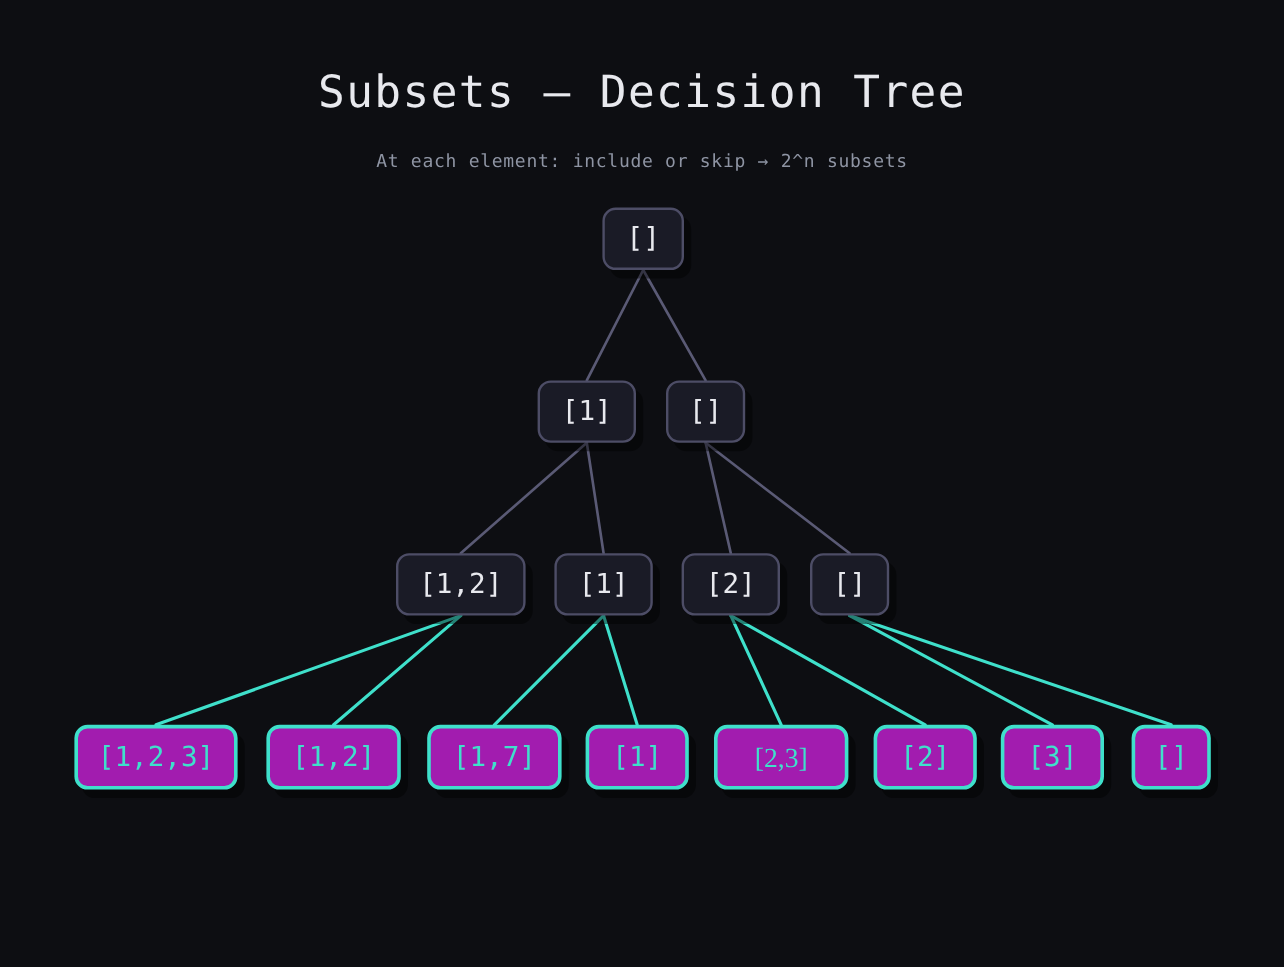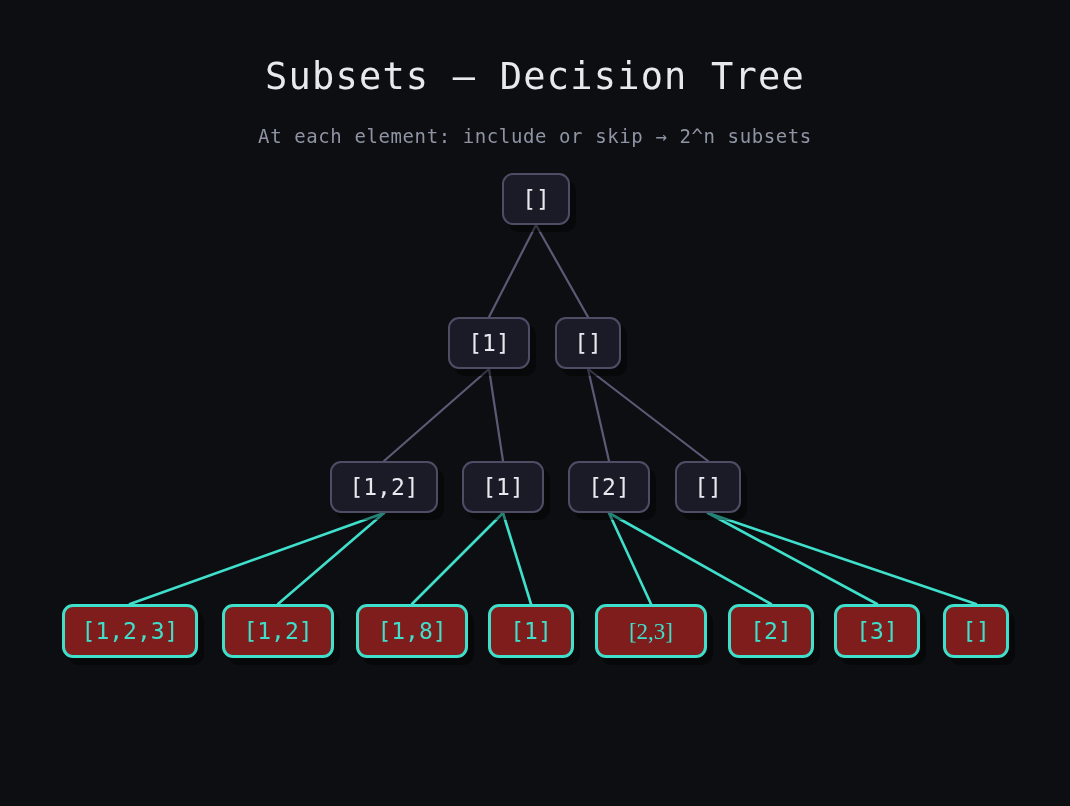--- a/index.html
+++ b/index.html
@@ -33,21 +33,21 @@
     color: #e8e9ee;
     font-weight: 400;
     white-space: pre;
   }
   #subtitle {
     position: absolute;
     left: 0;
     top: 125px;
     width: 1070px;
     text-align: center;
-    font-size: 19px;
+    font-size: 15px;
     letter-spacing: 0.6px;
     color: #8e94a3;
     font-weight: 400;
     white-space: pre;
   }
   #edges {
     position: absolute;
     left: 0;
     top: 0;
     width: 1070px;
@@ -68,21 +68,21 @@
   }
   .node.internal {
     background: #1a1b26;
     border-width: 2px;
     border-color: #4d4d66;
     color: #e8e9ee;
     font-size: 23px;
     box-shadow: 6px 7px 0 0 rgba(0,0,0,0.42);
   }
   .node.leaf {
-    background: #7f1d1d;
+    background: #a21caf;
     border-width: 3px;
     border-color: #3fe0cb;
     color: #3fe0cb;
     font-size: 23px;
     box-shadow: 6px 7px 0 0 rgba(0,0,0,0.42);
   }
 </style>
 </head>
 <body>
 
@@ -112,21 +112,21 @@
   <div id="nodes">
       <div class="node internal" style="left: 536px; top: 199px; width: 68px; height: 52px;"><span>[]</span></div>
       <div class="node internal" style="left: 489px; top: 343px; width: 82px; height: 52px;"><span>[1]</span></div>
       <div class="node internal" style="left: 588px; top: 343px; width: 66px; height: 52px;"><span>[]</span></div>
       <div class="node internal" style="left: 384px; top: 487px; width: 108px; height: 52px;"><span>[1,2]</span></div>
       <div class="node internal" style="left: 503px; top: 487px; width: 82px; height: 52px;"><span>[1]</span></div>
       <div class="node internal" style="left: 609px; top: 487px; width: 82px; height: 52px;"><span>[2]</span></div>
       <div class="node internal" style="left: 708px; top: 487px; width: 66px; height: 52px;"><span>[]</span></div>
       <div class="node leaf" style="left: 130px; top: 631px; width: 136px; height: 54px;"><span>[1,2,3]</span></div>
       <div class="node leaf" style="left: 278px; top: 631px; width: 112px; height: 54px;"><span>[1,2]</span></div>
-      <div class="node leaf" style="left: 412px; top: 631px; width: 112px; height: 54px;"><span>[1,8]</span></div>
+      <div class="node leaf" style="left: 412px; top: 631px; width: 112px; height: 54px;"><span>[1,7]</span></div>
       <div class="node leaf" style="left: 531px; top: 631px; width: 86px; height: 54px;"><span>[1]</span></div>
       <div class="node leaf" style="left: 651px; top: 631px; width: 112px; height: 54px; font-family: Liberation Serif, serif;"><span>[2,3]</span></div>
       <div class="node leaf" style="left: 771px; top: 631px; width: 86px; height: 54px;"><span>[2]</span></div>
       <div class="node leaf" style="left: 877px; top: 631px; width: 86px; height: 54px;"><span>[3]</span></div>
       <div class="node leaf" style="left: 976px; top: 631px; width: 66px; height: 54px;"><span>[]</span></div>
     </div>
 
 </div>
 
 </body></html>

